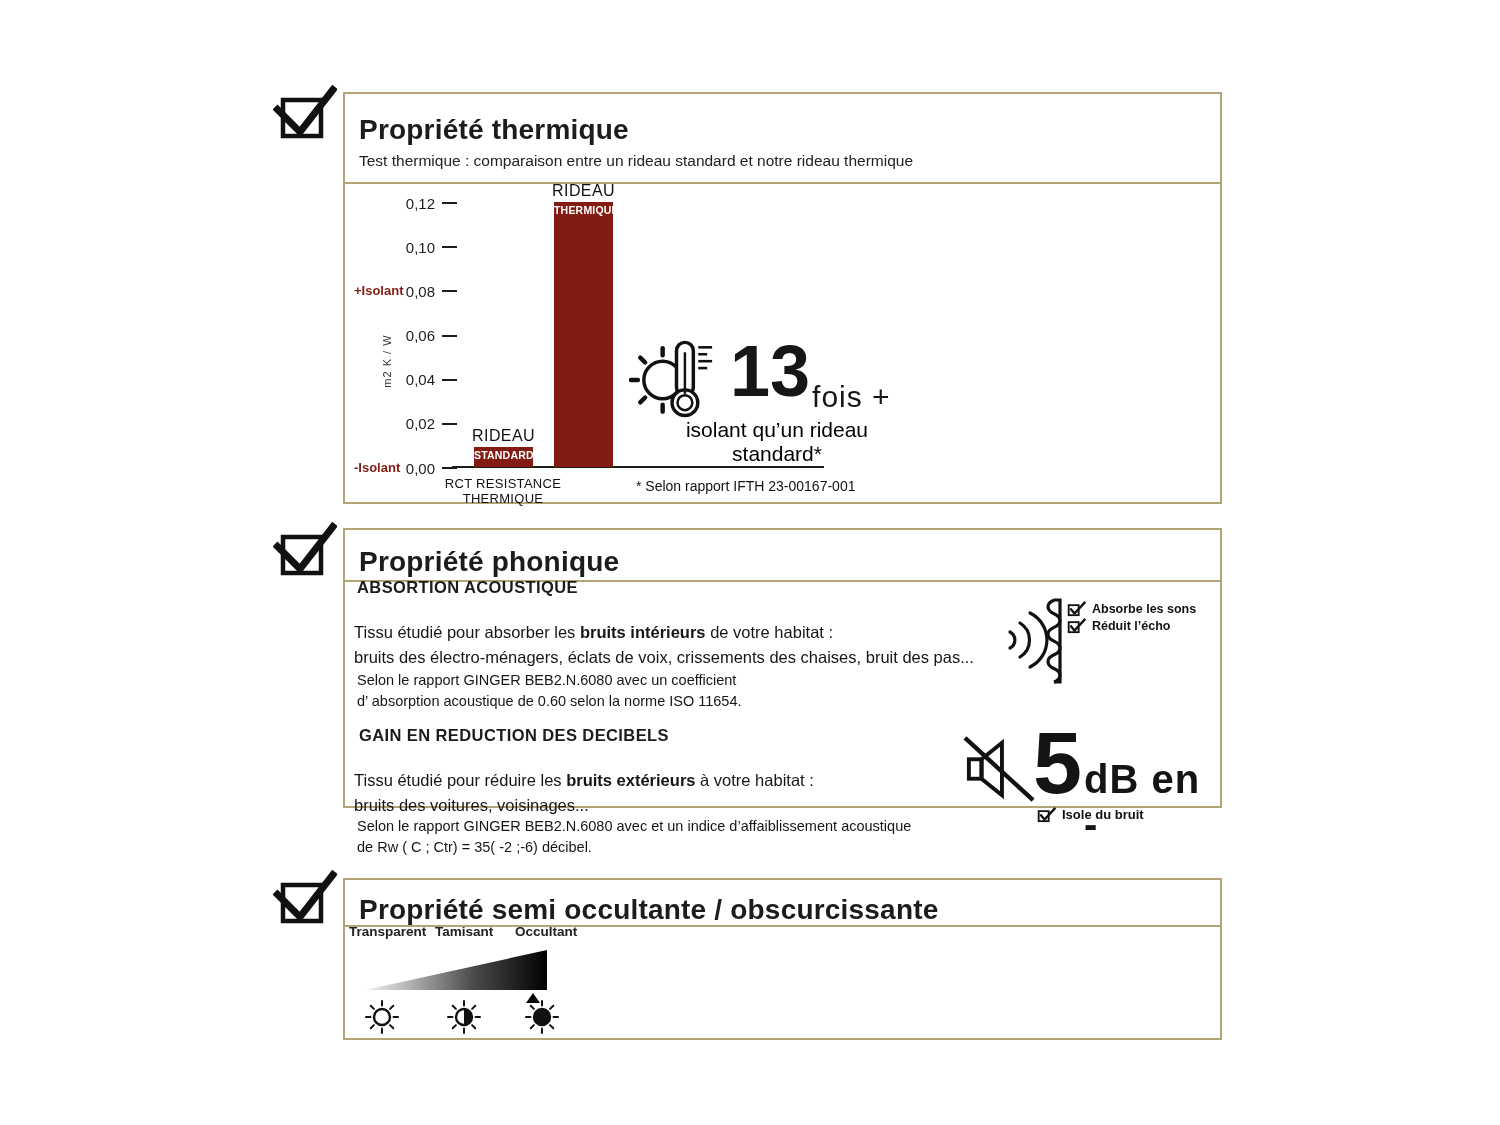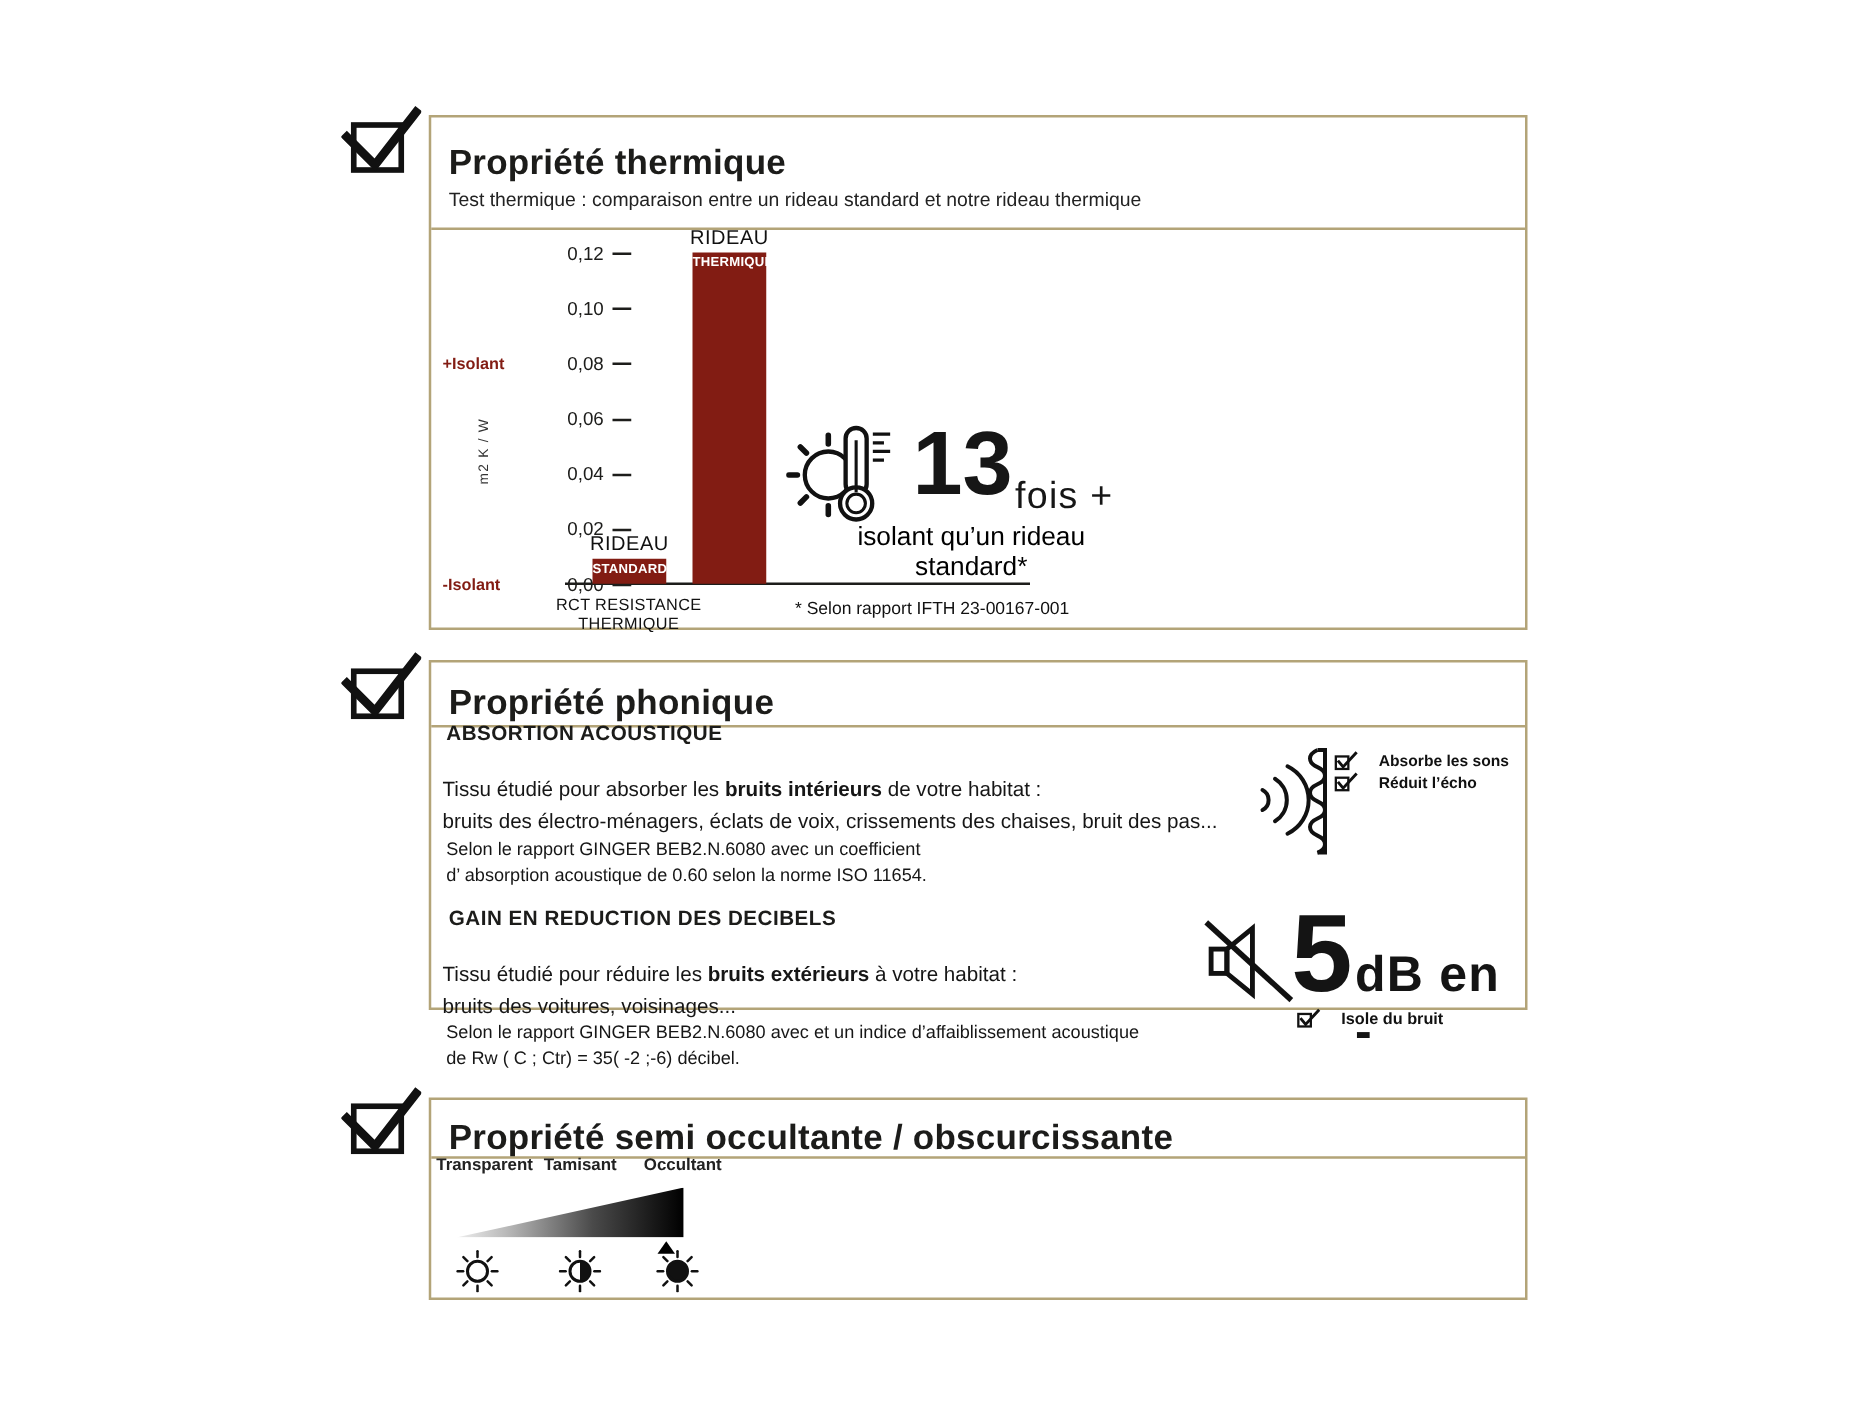--- a/index.html
+++ b/index.html
@@ -16,21 +16,21 @@
   #sec-phonic{top:528px;height:280px;}
   #sec-phonic .sec-header{height:40px;padding:5px 14px 0 14px;}
   #sec-opacity{top:878px;height:162px;}
   #sec-opacity .sec-header{height:35px;padding:3px 14px 0 14px;}
 
   
   .big-check{position:absolute;left:273px;width:64px;height:58px;}
 
   
   .chart{position:absolute;left:0;top:78px;right:0;bottom:0;}
-  .tick-row{position:absolute;left:0;width:112px;height:18px;display:flex;justify-content:flex-end;align-items:center;margin-left:48px;}
+  .tick-row{position:absolute;left:0;width:112px;height:18px;display:flex;justify-content:flex-end;align-items:center;}
   .tick-label{font-size:15px;color:#1d1d1b;}
   .tick-dash{width:15px;height:2px;background:#1d1d1b;margin-left:7px;}
   .iso-label{position:absolute;font-size:13px;font-weight:700;color:#821c13;}
   .y-unit{position:absolute;left:-3px;top:183px;width:90px;text-align:center;font-size:11px;color:#333;
           transform:rotate(-90deg);letter-spacing:1px;}
   .baseline{position:absolute;left:107px;top:294px;width:372px;height:2px;background:#1d1d1b;}
   .bar-group{position:absolute;bottom:35px;width:59px;display:flex;flex-direction:column;align-items:center;}
   .bar-top-label{font-size:16px;letter-spacing:.4px;color:#111;margin-bottom:2px;}
   .bar{position:relative;width:59px;background:#821c13;}
   .bar-in-label{position:absolute;top:2px;left:0;right:0;text-align:center;color:#fff;font-size:10.5px;
@@ -40,21 +40,21 @@
   .thermo-hero{position:absolute;left:284px;top:166px;display:flex;align-items:flex-start;}
   .hero-number{font-size:72px;font-weight:700;line-height:.92;color:#161616;margin-left:6px;}
   .hero-suffix{font-size:30px;color:#161616;align-self:flex-end;margin:0 0 4px 2px;letter-spacing:1px;}
   .hero-caption{position:absolute;left:294px;top:246px;width:276px;text-align:center;font-size:21px;color:#000000;}
 
   
   .caps-sub{position:absolute;font-size:16.5px;font-weight:600;letter-spacing:.4px;color:#1c1c1a;}
   .body-text{position:absolute;font-size:16.5px;line-height:25px;color:#161616;}
   .body-text strong{font-weight:700;}
   .small-text{position:absolute;font-size:14.5px;line-height:21px;color:#161616;}
-  .check-line{position:absolute;display:flex;align-items:center;gap:16px;font-size:12.5px;font-weight:600;color:#111;}
+  .check-line{position:absolute;display:flex;align-items:center;gap:5px;font-size:12.5px;font-weight:600;color:#111;}
   .check-line.small{font-size:13px;}
   .db-hero{position:absolute;left:688px;top:196px;display:flex;align-items:baseline;}
   .db-number{font-size:88px;font-weight:700;line-height:.84;color:#141414;}
   .db-suffix{font-size:40px;color:#141414;margin-left:2px;letter-spacing:1px;font-weight:600;}
 
   
   .lvl-label{position:absolute;top:44px;font-size:13.5px;font-weight:700;color:#222;}
   .wedge{position:absolute;left:20px;top:70px;width:182px;height:40px;
          background:linear-gradient(90deg,#efefef 0%,#b9b9b9 22%,#4a4a4a 60%,#000 100%);
          clip-path:polygon(0 100%,100% 0,100% 100%);}

